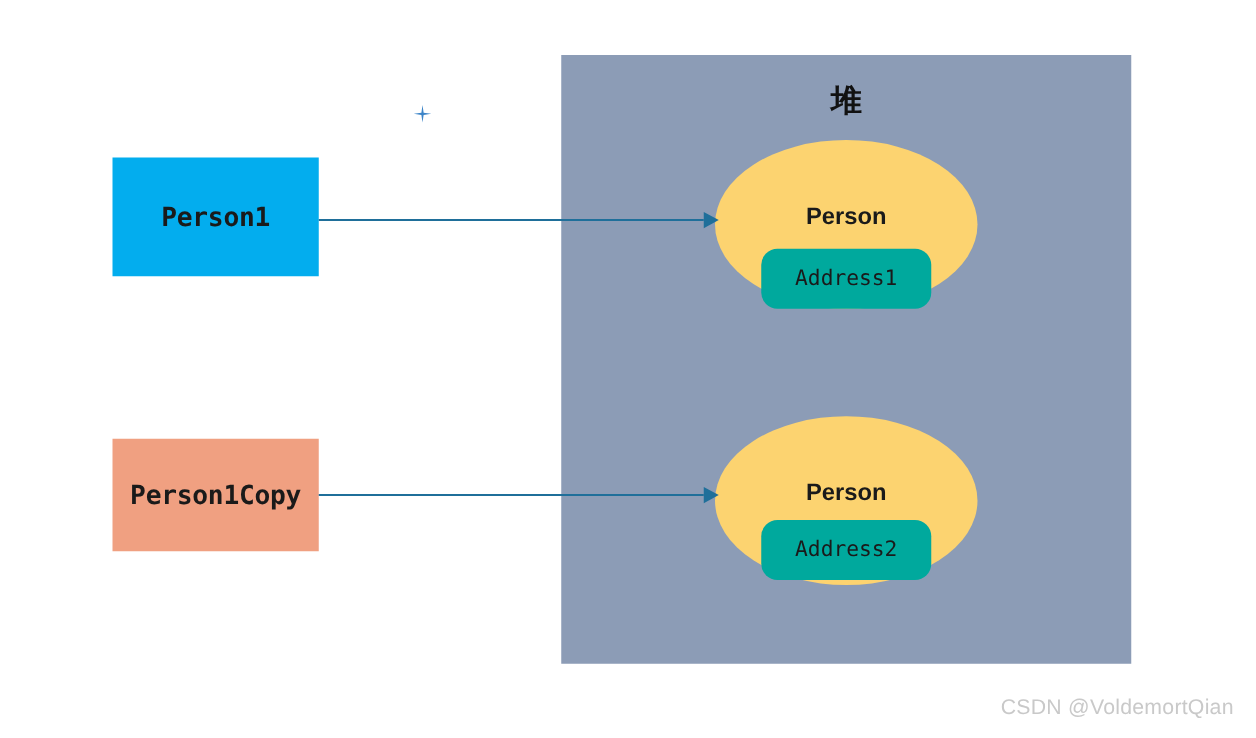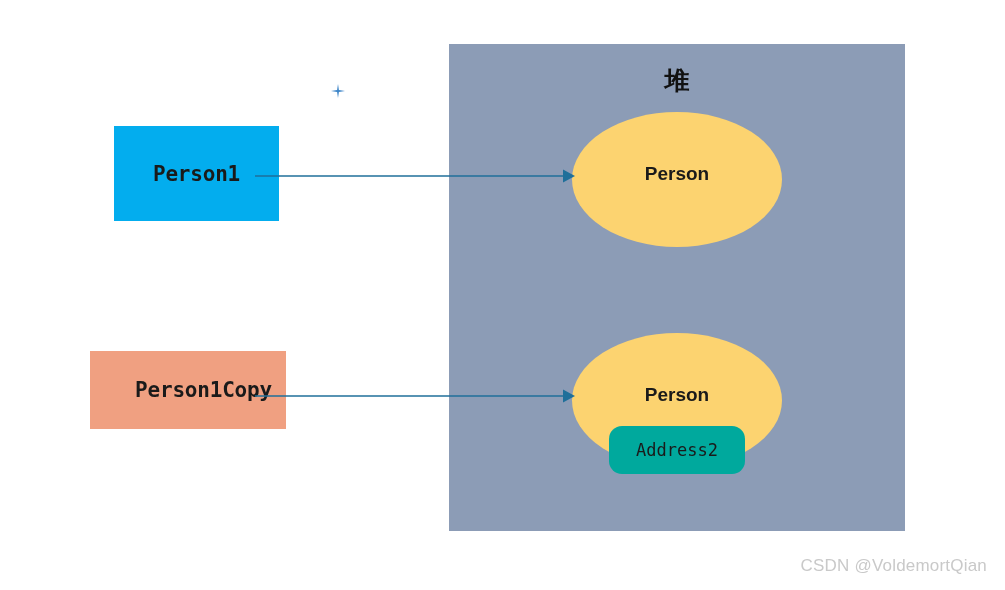--- a/index.html
+++ b/index.html
@@ -53,29 +53,27 @@
     font-weight: 700;
     color: #1a1a1a;
     letter-spacing: -0.2px;
   }
   #box-person1 {
     left: 90px;
     top: 126px;
     width: 165px;
     height: 95px;
     background: #03adee;
-    margin-left: 24px;
   }
   #box-person1copy {
     left: 90px;
     top: 351px;
     width: 165px;
-    height: 78px;
+    height: 90px;
     background: #f0a081;
-    padding-left: 31px;
   }
 
   
   .heap-object {
     position: absolute;
     width: 210px;
     height: 135px;
     background: #fcd370;
     border-radius: 50%;
   }
@@ -101,21 +99,21 @@
     background: #00a99d;
     border-radius: 13px;
     display: flex;
     align-items: center;
     justify-content: center;
     font-family: "DejaVu Sans Mono", monospace;
     font-size: 17px;
     color: #1a1a1a;
   }
   #addr-box-1 { left: 609px; top: 199px; }
-  #addr-box-2 { left: 609px; top: 426px; text-align: center; }
+  #addr-box-2 { left: 609px; top: 416px; text-align: center; }
 
   
   .arrow-svg {
     position: absolute;
     overflow: visible;
   }
   #arrow-1 { left: 255px; top: 166px; }
   #arrow-2 { left: 255px; top: 386px; }
 
   
@@ -142,20 +140,21 @@
 </head>
 <body>
 
 <div id="canvas">
 
   <div class="heap-panel"></div>
   <div class="heap-title">堆</div>
 
   <div class="heap-object" id="obj-person-1"></div>
   <div class="heap-object-label" id="obj-person-1-label">Person</div>
+  <div class="addr-box" id="addr-box-1">Address1</div>
 
   <div class="heap-object" id="obj-person-2"></div>
   <div class="heap-object-label" id="obj-person-2-label">Person</div>
   <div class="addr-box" id="addr-box-2">Address2</div>
 
   <div class="var-box" id="box-person1">Person1</div>
   <div class="var-box" id="box-person1copy">Person1Copy</div>
 
   <svg class="arrow-svg" id="arrow-1" width="320" height="20">
     <line x1="0" y1="10" x2="308" y2="10" stroke="#1f6f9a" stroke-width="1.6"></line>

